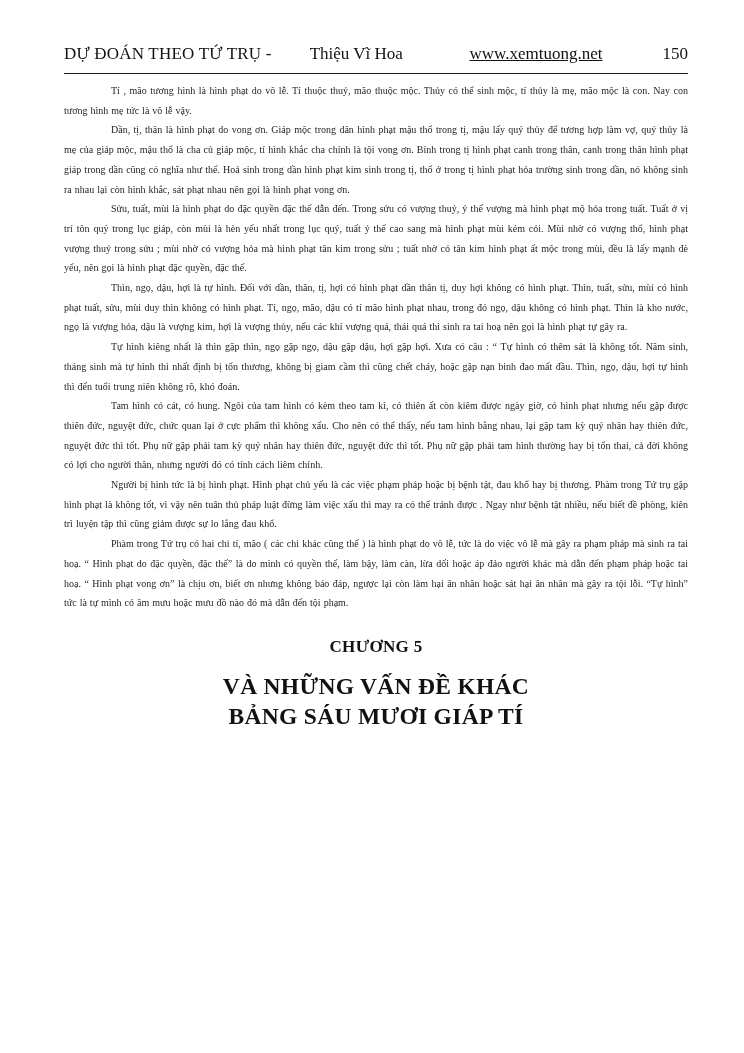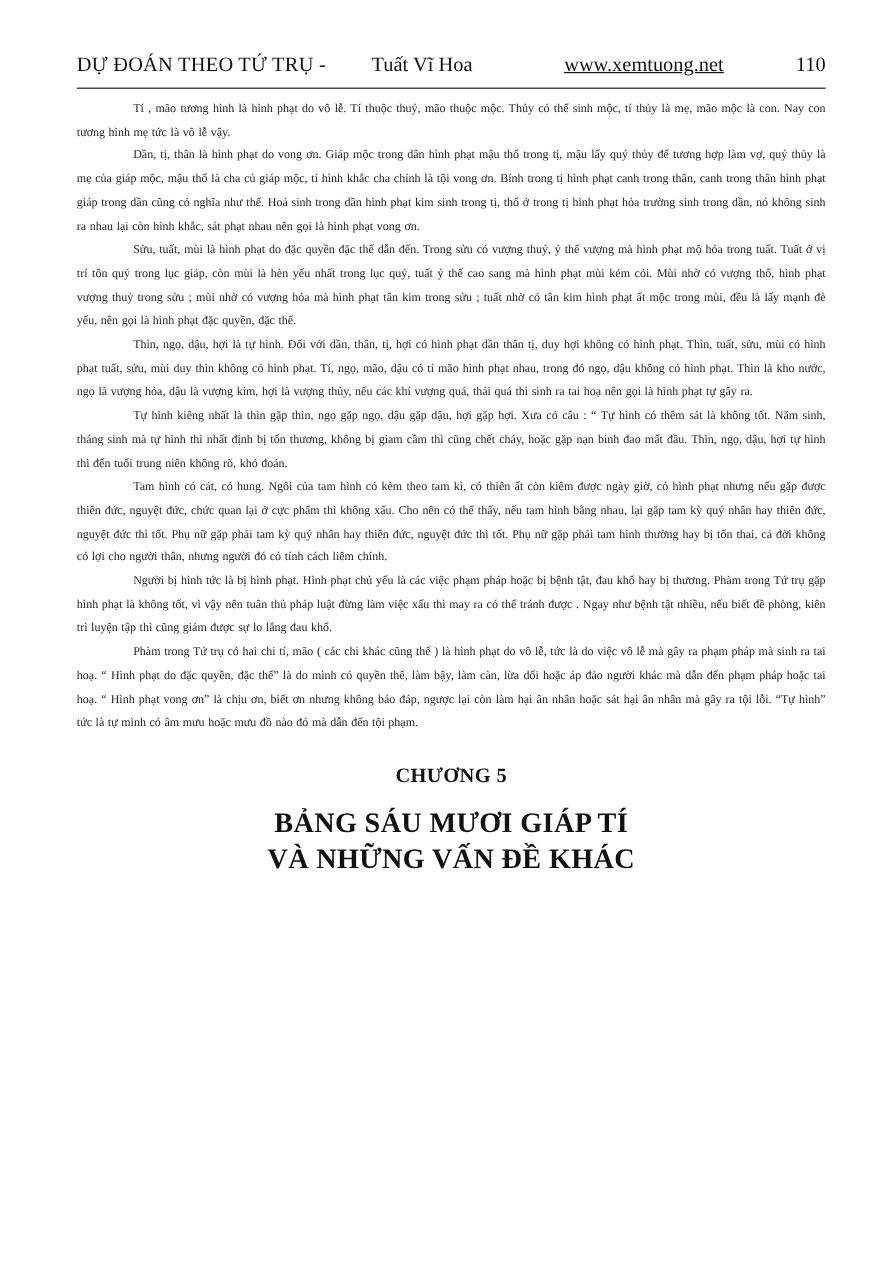--- a/index.html
+++ b/index.html
@@ -68,37 +68,37 @@
     margin: 0;
   }
 </style>
 </head>
 <body>
 
 <div class="page">
 
   <div class="header">
     <span class="title">DỰ ĐOÁN THEO TỨ TRỤ -</span>
-    <span class="author">Tuất Vĩ  Hoa</span>
+    <span class="author">Thiệu Vĩ  Hoa</span>
     <span class="website">www.xemtuong.net</span>
-    <span class="pageno">110</span>
+    <span class="pageno">150</span>
   </div>
 
   <hr class="rule">
 
   <div class="bodytext">
       <p>Tí , mão tương hình là hình phạt do vô lễ. Tí thuộc thuỷ, mão thuộc mộc. Thủy có thể sinh mộc, tí thủy là mẹ, mão mộc là con. Nay con tương hình mẹ tức là vô lễ vậy.</p>
       <p>Dần, tị, thân là hình phạt do vong ơn. Giáp mộc trong dân hình phạt mậu thổ trong tị, mậu lấy quý thủy để tương hợp làm vợ, quý thủy là mẹ của giáp mộc, mậu thổ là cha củ giáp mộc, tí hình khắc cha chính là tội vong ơn. Bính trong tị hình phạt canh trong thân, canh trong thân hình phạt giáp trong dần cũng có nghĩa như thế. Hoả sinh trong dần hình phạt kim sinh trong tị, thổ ở trong tị hình phạt hỏa trường sinh trong dần, nó không sinh ra nhau lại còn hình khắc, sát phạt nhau nên gọi là hình phạt vong ơn.</p>
       <p>Sửu, tuất, mùi là hình phạt do đặc quyền đặc thế dẫn đến. Trong sửu có vượng thuỷ, ỷ thế vượng mà hình phạt mộ hỏa trong tuất. Tuất ở vị trí tôn quý trong lục giáp, còn mùi là hèn yếu nhất trong lục quý, tuất ỷ thế cao sang mà hình phạt mùi kém cỏi. Mùi nhờ có vượng thổ, hình phạt vượng thuỷ trong sửu ; mùi nhờ có vượng hỏa mà hình phạt tân kim trong sửu ; tuất nhờ có tân kim hình phạt ất mộc trong mùi, đều là lấy mạnh đè yếu, nên gọi là hình phạt đặc quyền, đặc thế.</p>
       <p>Thìn, ngọ, dậu, hợi là tự hình. Đối với dần, thân, tị, hợi có hình phạt dần thân tị, duy hợi không có hình phạt. Thìn, tuất, sửu, mùi có hình phạt tuất, sửu, mùi duy thìn không có hình phạt. Tí, ngọ, mão, dậu có tí mão hình phạt nhau, trong đó ngọ, dậu không có hình phạt. Thìn là kho nước, ngọ là vượng hỏa, dậu là vượng kim, hợi là vượng thủy, nếu các khí vượng quá, thái quá thì sinh ra tai hoạ nên gọi là hình phạt tự gây ra.</p>
       <p>Tự hình kiêng nhất là thìn gặp thìn, ngọ gặp ngọ, dậu gặp dậu, hợi gặp hợi. Xưa có câu : “ Tự hình có thêm sát là không tốt. Năm sinh, tháng sinh mà tự hình thì nhất định bị tổn thương, không bị giam cầm thì cũng chết cháy, hoặc gặp nạn binh đao mất đầu. Thìn, ngọ, dậu, hợi tự hình thì đến tuổi trung niên không rõ, khó đoán.</p>
       <p>Tam hình có cát, có hung. Ngôi của tam hình có kèm theo tam kì, có thiên ất còn kiêm được ngày giờ, có hình phạt nhưng nếu gặp được thiên đức, nguyệt đức, chức quan lại ở cực phẩm thì không xấu. Cho nên có thể thấy, nếu tam hình bằng nhau, lại gặp tam kỳ quý nhân hay thiên đức, nguyệt đức thì tốt. Phụ nữ gặp phải tam kỳ quý nhân hay thiên đức, nguyệt đức thì tốt. Phụ nữ gặp phải tam hình thường hay bị tổn thai, cả đời không có lợi cho người thân, nhưng người đó có tính cách liêm chính.</p>
       <p>Người bị hình tức là bị hình phạt. Hình phạt chủ yếu là các việc phạm pháp hoặc bị bệnh tật, đau khổ hay bị thương. Phàm trong Tứ trụ gặp hình phạt là không tốt, vì vậy nên tuân thủ pháp luật đừng làm việc xấu thì may ra có thể tránh được . Ngay như bệnh tật nhiều, nếu biết đề phòng, kiên trì luyện tập thì cũng giảm được sự lo lắng đau khổ.</p>
       <p>Phàm trong Tứ trụ có hai chi tí, mão ( các chi khác cũng thế ) là hình phạt do vô lễ, tức là do việc vô lễ mà gây ra phạm pháp mà sinh ra tai hoạ. “ Hình phạt do đặc quyền, đặc thế” là do mình có quyền thế, làm bậy, làm càn, lừa dối hoặc áp đảo người khác mà dẫn đến phạm pháp hoặc tai hoạ. “ Hình phạt vong ơn” là chịu ơn, biết ơn nhưng không báo đáp, ngược lại còn làm hại ân nhân hoặc sát hại ân nhân mà gây ra tội lỗi. “Tự hình” tức là tự mình có âm mưu hoặc mưu đồ nào đó mà dẫn đến tội phạm.</p>
     </div>
 
   <div class="chapter">
     <p class="chapter-label">CHƯƠNG 5</p>
+    <p class="chapter-title">VÀ NHỮNG VẤN ĐỀ KHÁC</p>
     <p class="chapter-title">BẢNG SÁU MƯƠI GIÁP TÍ</p>
-    <p class="chapter-title">VÀ NHỮNG VẤN ĐỀ KHÁC</p>
   </div>
 
 </div>
 
 </body></html>

